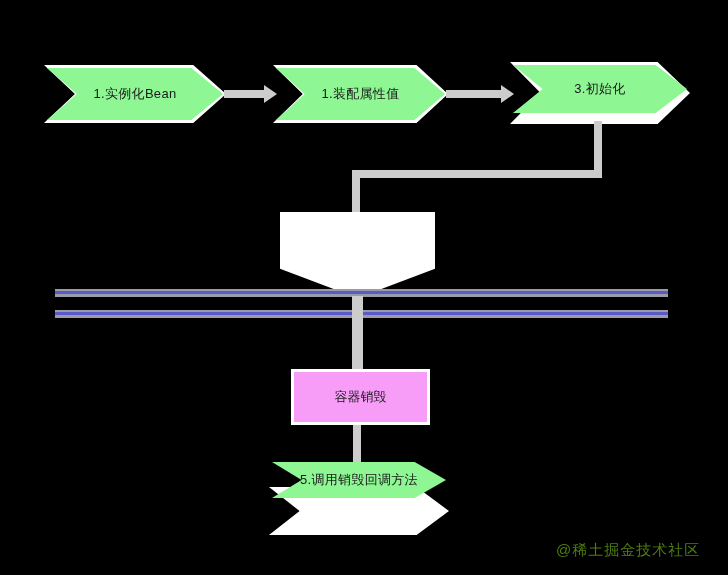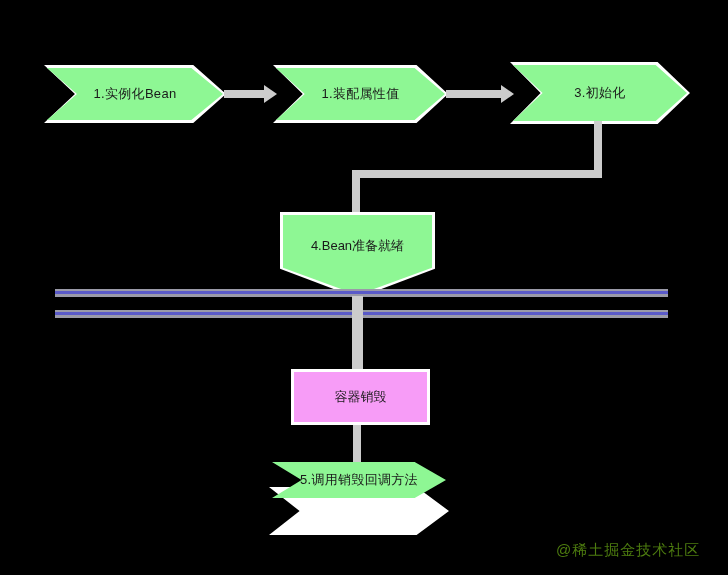--- a/index.html
+++ b/index.html
@@ -133,32 +133,29 @@
 
   <div class="chevron-halo node" style="left:273px; top:65px; width:175px; height:58px;"></div>
   <div class="chevron node" style="left:276px; top:68px; width:169px; height:52px;">
     <span>1.装配属性值</span>
   </div>
 
   <div class="conn" style="left:446px; top:90px; width:62px; height:8px;"></div>
   <div class="arrow-head-right" style="left:501px; top:85px;"></div>
 
   <div class="chevron-halo node" style="left:510px; top:62px; width:180px; height:62px;"></div>
-  <div class="chevron node" style="left:513px; top:65px; width:174px; height:56px;">
+  <div class="chevron node" style="left:513px; top:65px; width:174px; height:48px;">
     <span>3.初始化</span>
   </div>
 
   <div class="conn" style="left:594px; top:121px; width:8px; height:56px;"></div>
   <div class="conn" style="left:352px; top:170px; width:250px; height:8px;"></div>
   <div class="conn" style="left:352px; top:170px; width:8px; height:46px;"></div>
 
   <div class="pent-halo node" style="left:280px; top:212px; width:155px; height:86px;"></div>
-  <div class="pentagon node" style="left:283px; top:215px; width:149px; height:80px;">
-    <span>4.Bean准备就绪</span>
-  </div>
 
   <div class="sep-outer" style="left:55px; top:289px; width:613px; height:8px;"></div>
   <div class="sep-inner" style="left:55px; top:291px; width:613px; height:3px;"></div>
 
   <div class="sep-outer" style="left:55px; top:310px; width:613px; height:8px;"></div>
   <div class="sep-inner" style="left:55px; top:312px; width:613px; height:3px;"></div>
 
   <div class="conn" style="left:352px; top:296px; width:11px; height:73px;"></div>
 
   <div class="boxhalo node" style="left:291px; top:369px; width:139px; height:56px;"></div>

